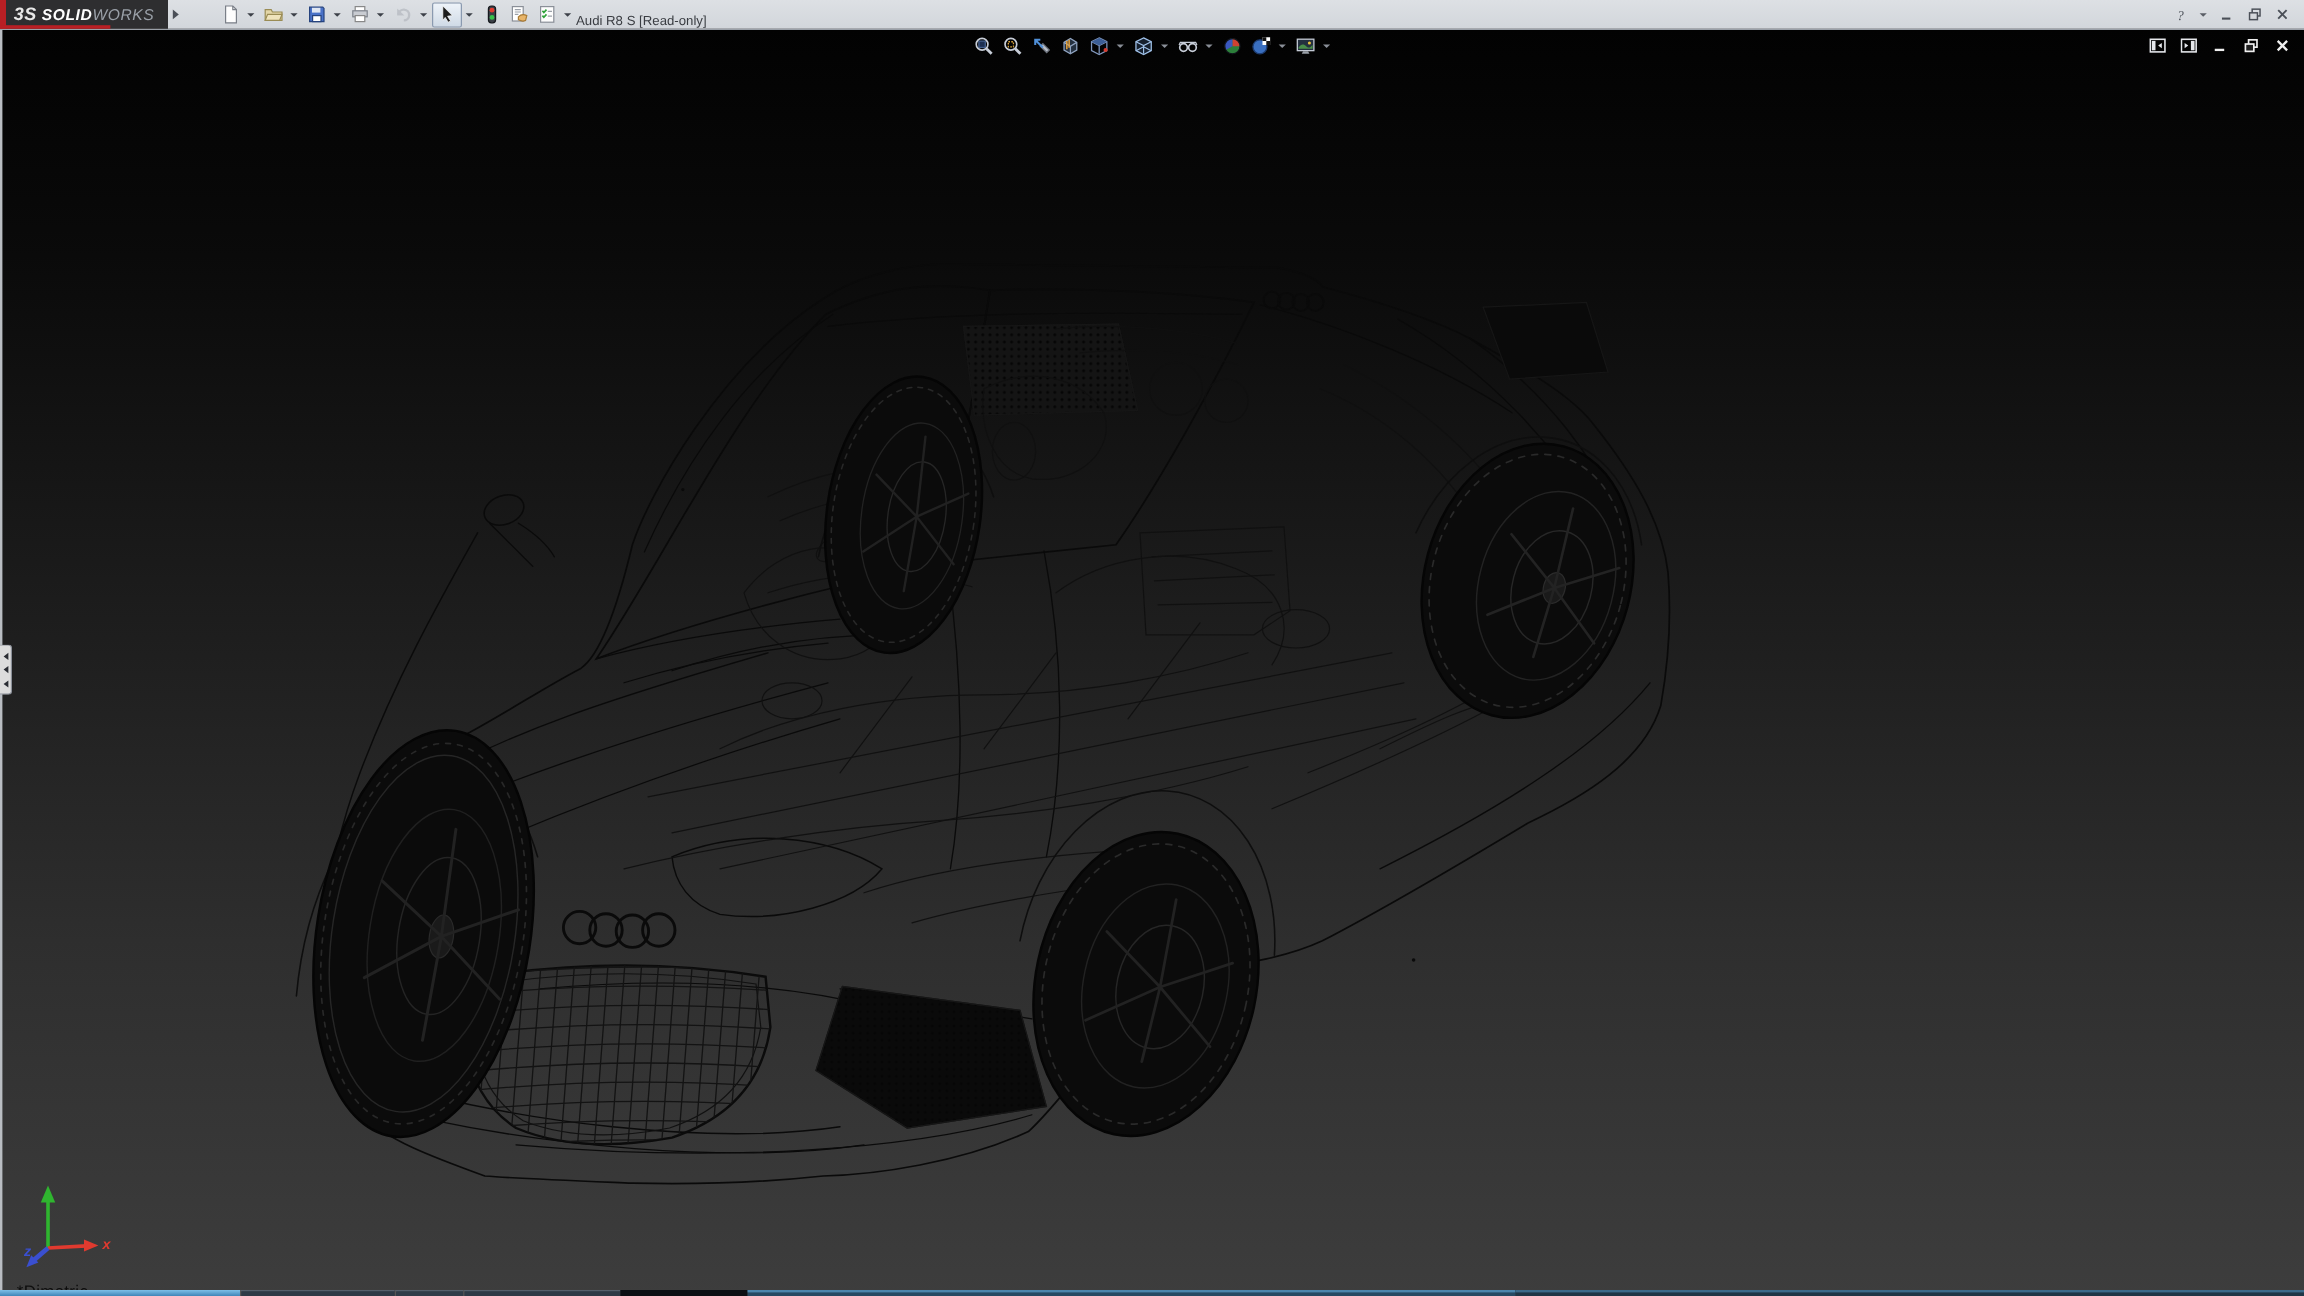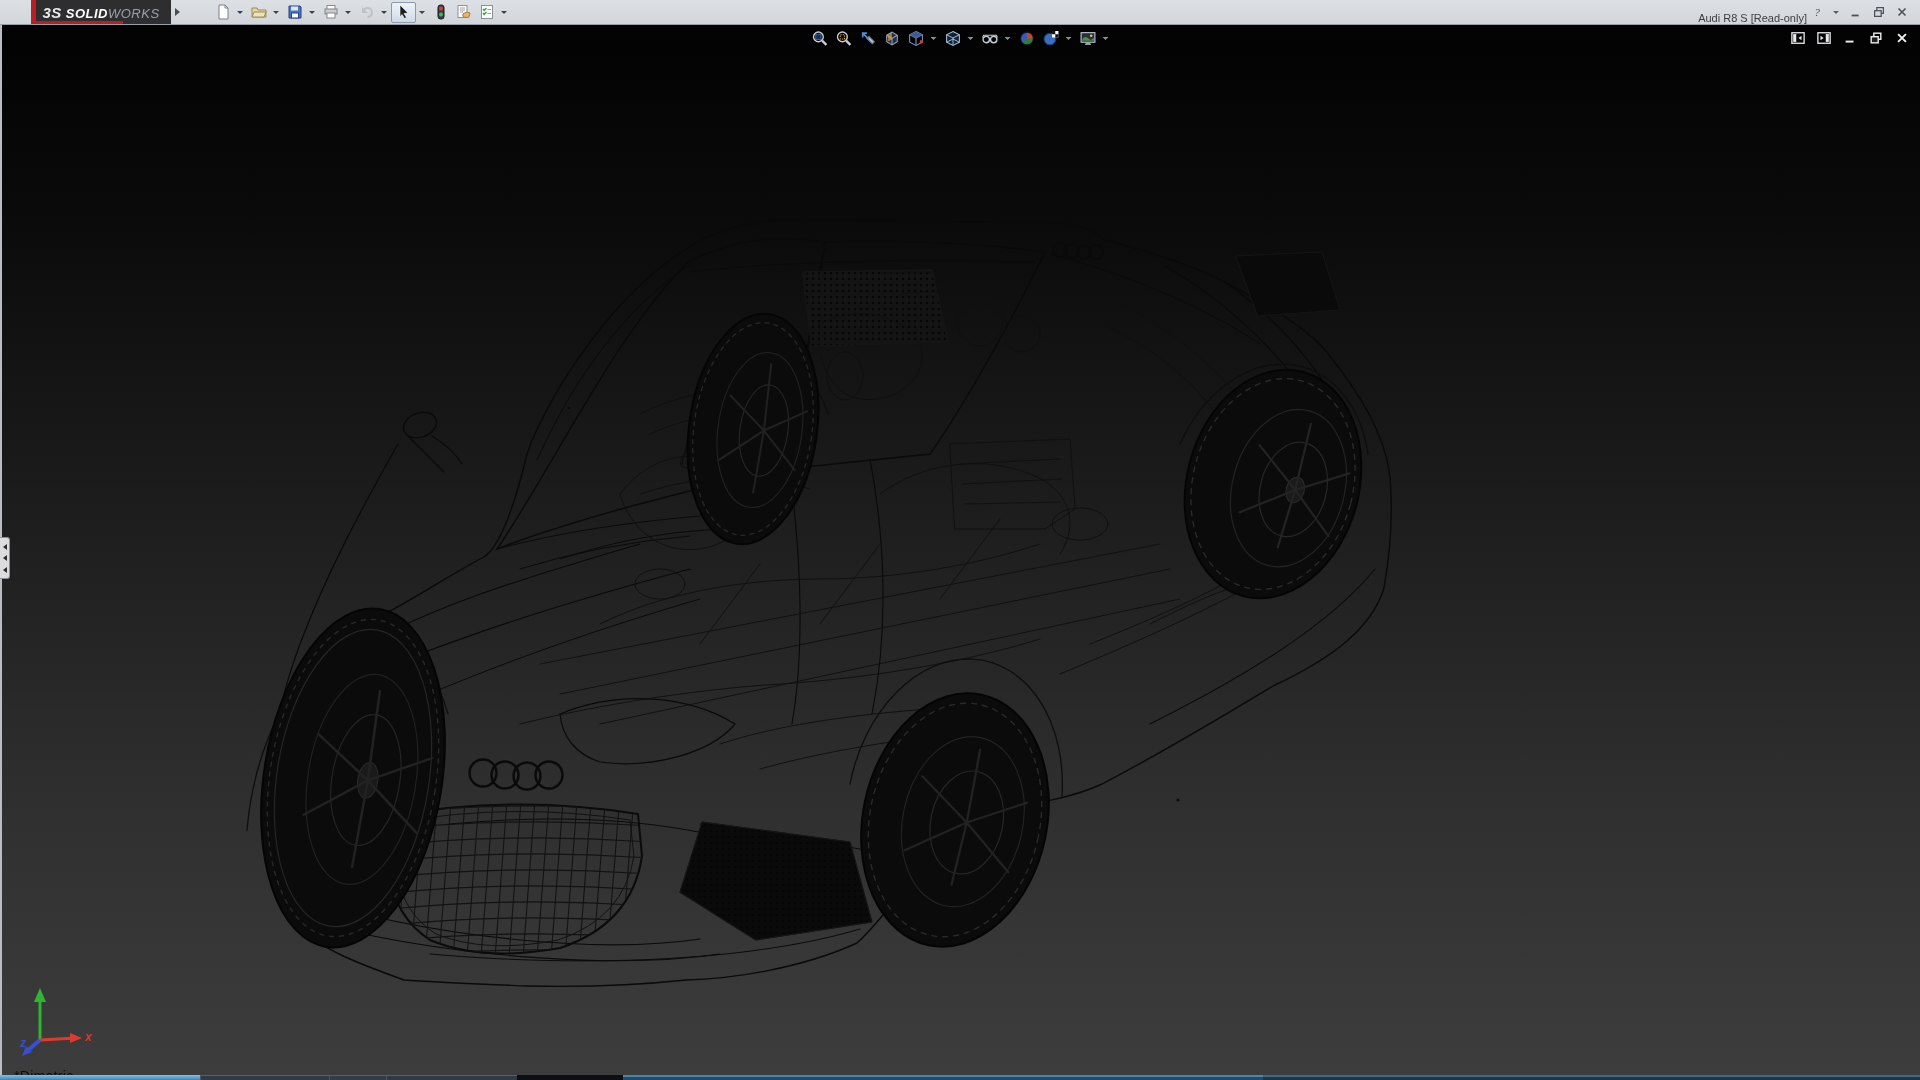--- a/index.html
+++ b/index.html
@@ -2,42 +2,42 @@
 <html><head>
 <meta charset="utf-8">
 <style>
   html,body{margin:0;padding:0;width:1920px;height:1080px;overflow:hidden;
     font-family:"Liberation Sans",sans-serif;background:#000;}
   .app{position:relative;width:1920px;height:1080px;}
 
   
   .titlebar{position:absolute;top:0;left:0;right:0;height:24px;
     background:linear-gradient(#dde0e4,#d2d6db);border-bottom:1px solid #9aa0a8;
-    display:flex;align-items:center;z-index:30;padding-left:31px;}
+    display:flex;align-items:center;z-index:30;}
   .logo{position:relative;height:24px;width:140px;background:#2e2e30;
     display:flex;align-items:center;justify-content:center;flex:0 0 auto;}
   .logo::before{content:"";position:absolute;left:0;top:0;bottom:0;width:5px;background:#b81f24;}
   .logo::after{content:"";position:absolute;left:0;bottom:0;width:66%;height:3px;background:#b81f24;}
   .brand{font-style:italic;font-size:13px;letter-spacing:.5px;white-space:nowrap;}
   .brand .mark{color:#e8e8e8;font-weight:bold;font-size:15px;margin-right:4px;}
   .brand .bold{color:#ffffff;font-weight:bold;}
   .brand .light{color:#9aa0a8;font-weight:400;}
   .flyout{width:11px;height:18px;margin-left:1px;display:flex;align-items:center;justify-content:center;flex:0 0 auto;}
   .flyout i{width:0;height:0;border-left:5px solid #4a4f57;border-top:4px solid transparent;border-bottom:4px solid transparent;}
 
   .std-toolbar{display:flex;align-items:center;margin-left:28px;flex:0 0 auto;}
   .tb-btn{width:23px;height:21px;display:flex;align-items:center;justify-content:center;border-radius:2px;}
   .tb-btn svg{width:16px;height:16px;display:block;}
   .tb-btn.selected{background:linear-gradient(#eef3f9,#cfdae6);border:1px solid #8a9ab0;width:23px;height:19px;}
   .tb-btn.disabled{opacity:.55;}
   .tb-caret{width:11px;height:21px;display:flex;align-items:center;justify-content:center;margin-right:2px;}
   .tb-caret i{width:0;height:0;border-top:3px solid #3c4048;border-left:3px solid transparent;border-right:3px solid transparent;}
   .tb-icon{display:flex;}
 
-  .title-text{flex:1;text-align:right;font-size:11px;color:#3a3d42;margin-top:12px;}
+  .title-text{flex:1;text-align:left;font-size:11px;color:#3a3d42;margin-top:12px;}
 
   .win-controls{display:flex;align-items:center;margin-right:8px;flex:0 0 auto;gap:3px;}
   .win-controls .tb-btn{width:20px;height:18px;}
   .win-controls .tb-btn svg{width:14px;height:14px;}
   .win-controls .tb-caret i{border-top-color:#5a5e66;}
 
   
   .viewport{position:absolute;top:24px;left:0;right:0;bottom:0;
     background:linear-gradient(#020202 0%,#0a0a0a 18%,#1c1c1c 45%,#2e2e2e 72%,#3d3d3d 100%);
     overflow:hidden;}

